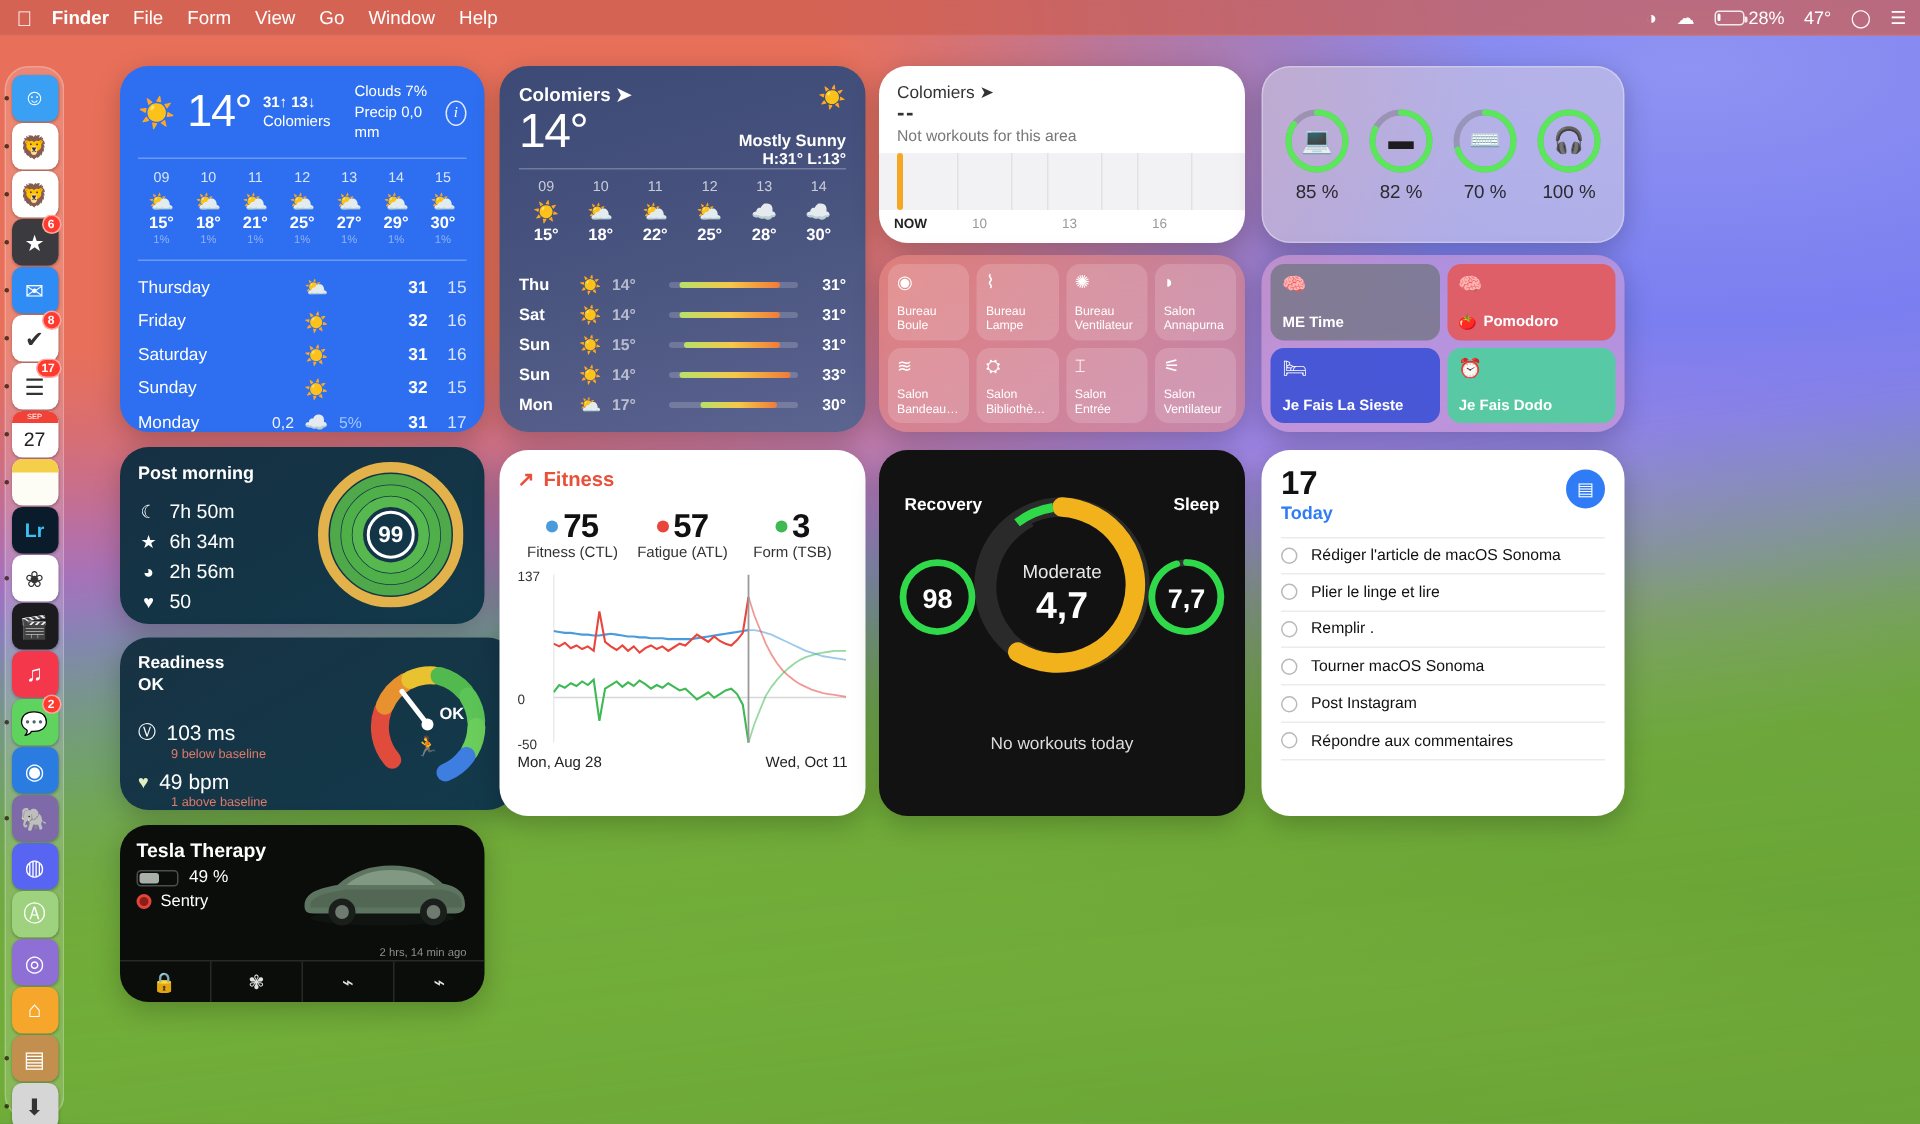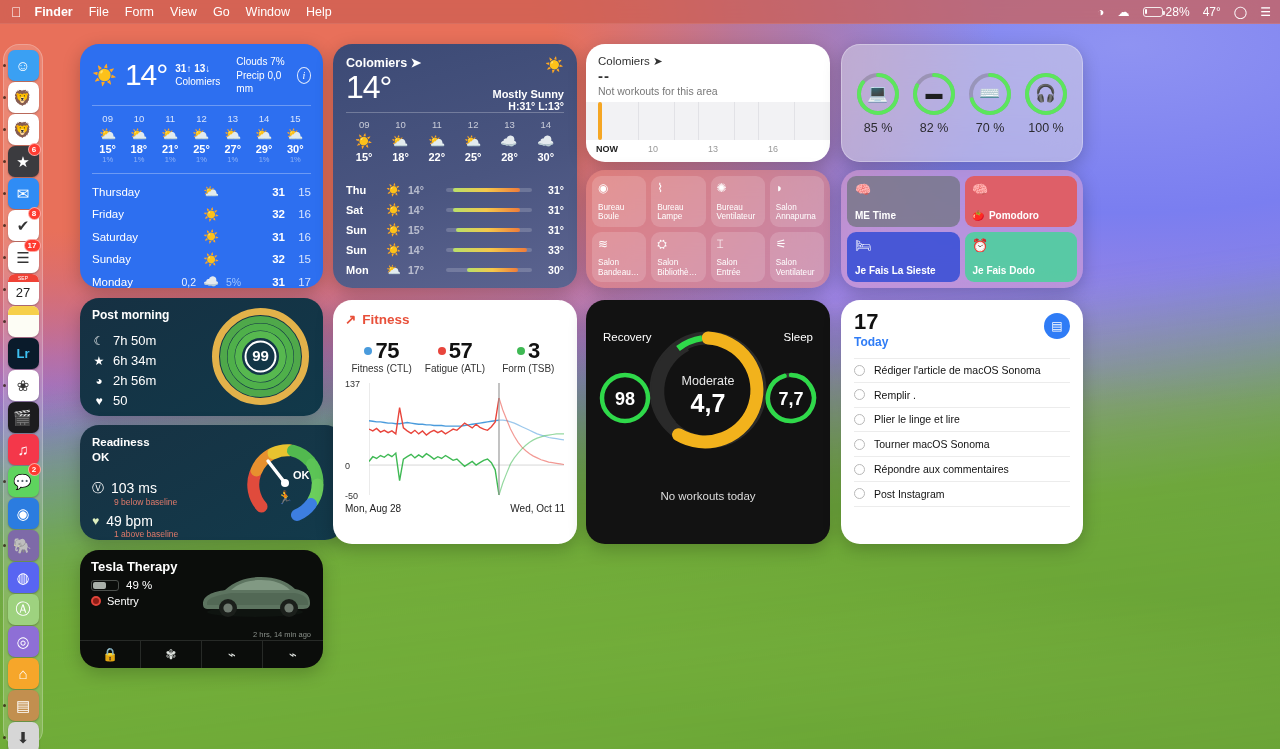--- a/index.html
+++ b/index.html
@@ -216,21 +216,21 @@
   .ft-stats .s{ flex:1; }
   .ft-stats .v{ font-size:22px; font-weight:bold; display:flex; align-items:center; justify-content:center; gap:3px; letter-spacing:-.5px;}
   .ft-stats .d{ width:8px;height:8px;border-radius:50%; }
   .ft-stats .l{ font-size:10px; color:#333; margin-top:-1px;}
   .ft-chart{ position:relative; margin-top:9px; height:118px; }
   .ft-yl{ position:absolute; left:0; font-size:9px; color:#333; }
   .ft-dates{ display:flex; justify-content:space-between; font-size:10px; color:#222; margin-top:2px;}
 
   
   #w-rec{ left:586px; top:300px; width:244px; height:244px; background:#121212; color:#fff; padding:12px; }
-  .rc-lbl{ position:absolute; font-size:11.5px; font-weight:normal; }
+  .rc-lbl{ position:absolute; font-size:11.5px; font-weight:bold; }
   .rc-no{ position:absolute; left:0;right:0; bottom:42px; text-align:center; font-size:11.5px; color:#dcdcdc; }
 
   
   #w-rem{ left:841px; top:300px; width:242px; height:244px; background:#fff; color:#111; padding:11px 13px; }
   .rm-num{ font-size:22px; font-weight:bold; line-height:1; }
   .rm-today{ font-size:12px; color:#2f7cf6; font-weight:bold; margin-top:2px; }
   .rm-badge{ position:absolute; right:13px; top:13px; width:26px;height:26px;border-radius:50%;
      background:#2f7cf6; display:flex;align-items:center;justify-content:center; color:#fff; font-size:12px;}
   .rm-list{ margin-top:9px; }
   .rm-item{ display:flex; align-items:center; gap:9px; height:24.8px; border-bottom:1px solid #ececec; font-size:10.5px; color:#111; }
@@ -854,32 +854,32 @@
   <div class="rm-num">17</div>
   <div class="rm-today">Today</div>
   <div class="rm-badge">▤</div>
   <div class="rm-list" id="rm-list">
       <div class="rm-item">
       <span class="rm-circ"></span>
       <span>Rédiger l'article de macOS Sonoma</span>
       </div>
       <div class="rm-item">
       <span class="rm-circ"></span>
-      <span>Remplir .</span>
+      <span>Plier le linge et lire</span>
       </div>
       <div class="rm-item">
       <span class="rm-circ"></span>
-      <span>Plier le linge et lire</span>
+      <span>Remplir .</span>
       </div>
       <div class="rm-item">
       <span class="rm-circ"></span>
       <span>Tourner macOS Sonoma</span>
       </div>
       <div class="rm-item">
       <span class="rm-circ"></span>
-      <span>Répondre aux commentaires</span>
+      <span>Post Instagram</span>
       </div>
       <div class="rm-item">
       <span class="rm-circ"></span>
-      <span>Post Instagram</span>
+      <span>Répondre aux commentaires</span>
       </div>
     </div>
 </div>
 
 </body></html>

